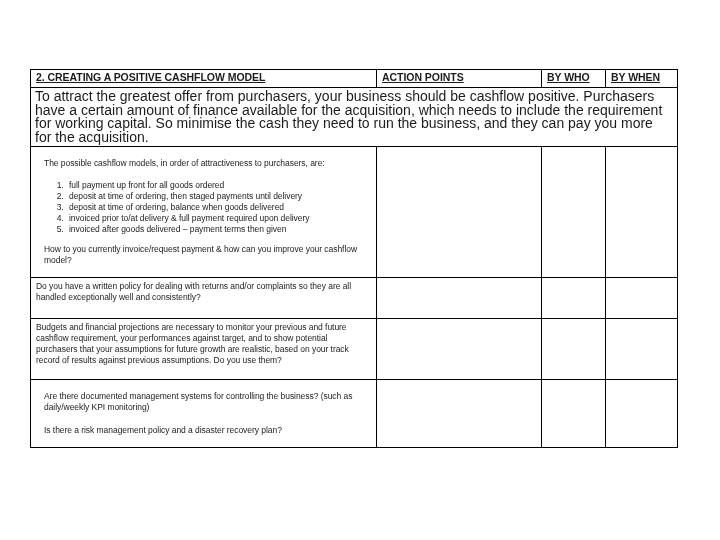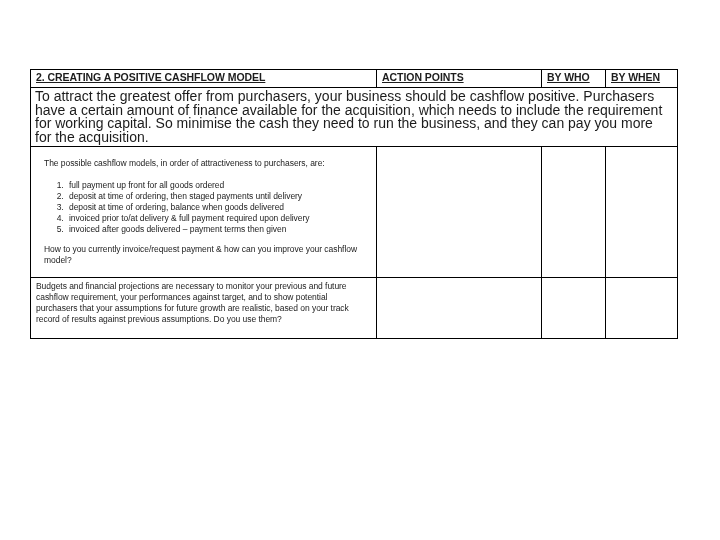--- a/index.html
+++ b/index.html
@@ -83,23 +83,38 @@
             <li>invoiced after goods delivered – payment terms then given</li>
           </ol>
           <p>How to you currently invoice/request payment &amp; how can you improve your cashflow model?</p>
         </td>
         <td></td>
         <td></td>
         <td></td>
       </tr>
 
 
+      <tr class="r3">
+        <td>Do you have a written policy for dealing with returns and/or complaints so they are all handled exceptionally well and consistently?</td>
+        <td></td>
+        <td></td>
+        <td></td>
+      </tr>
 
       <tr class="r4">
         <td>Budgets and financial projections are necessary to monitor your previous and future cashflow requirement, your performances against target, and to show potential purchasers that your assumptions for future growth are realistic, based on your track record of results against previous assumptions.  Do you use them?</td>
         <td></td>
         <td></td>
         <td></td>
       </tr>
 
+      <tr class="r5">
+        <td>
+          <p>Are there documented management systems for controlling the business? (such as daily/weekly KPI monitoring)</p>
+          <p>Is there a risk management policy and a disaster recovery plan?</p>
+        </td>
+        <td></td>
+        <td></td>
+        <td></td>
+      </tr>
     </tbody>
   </table>
 </div>
 
 </body></html>

